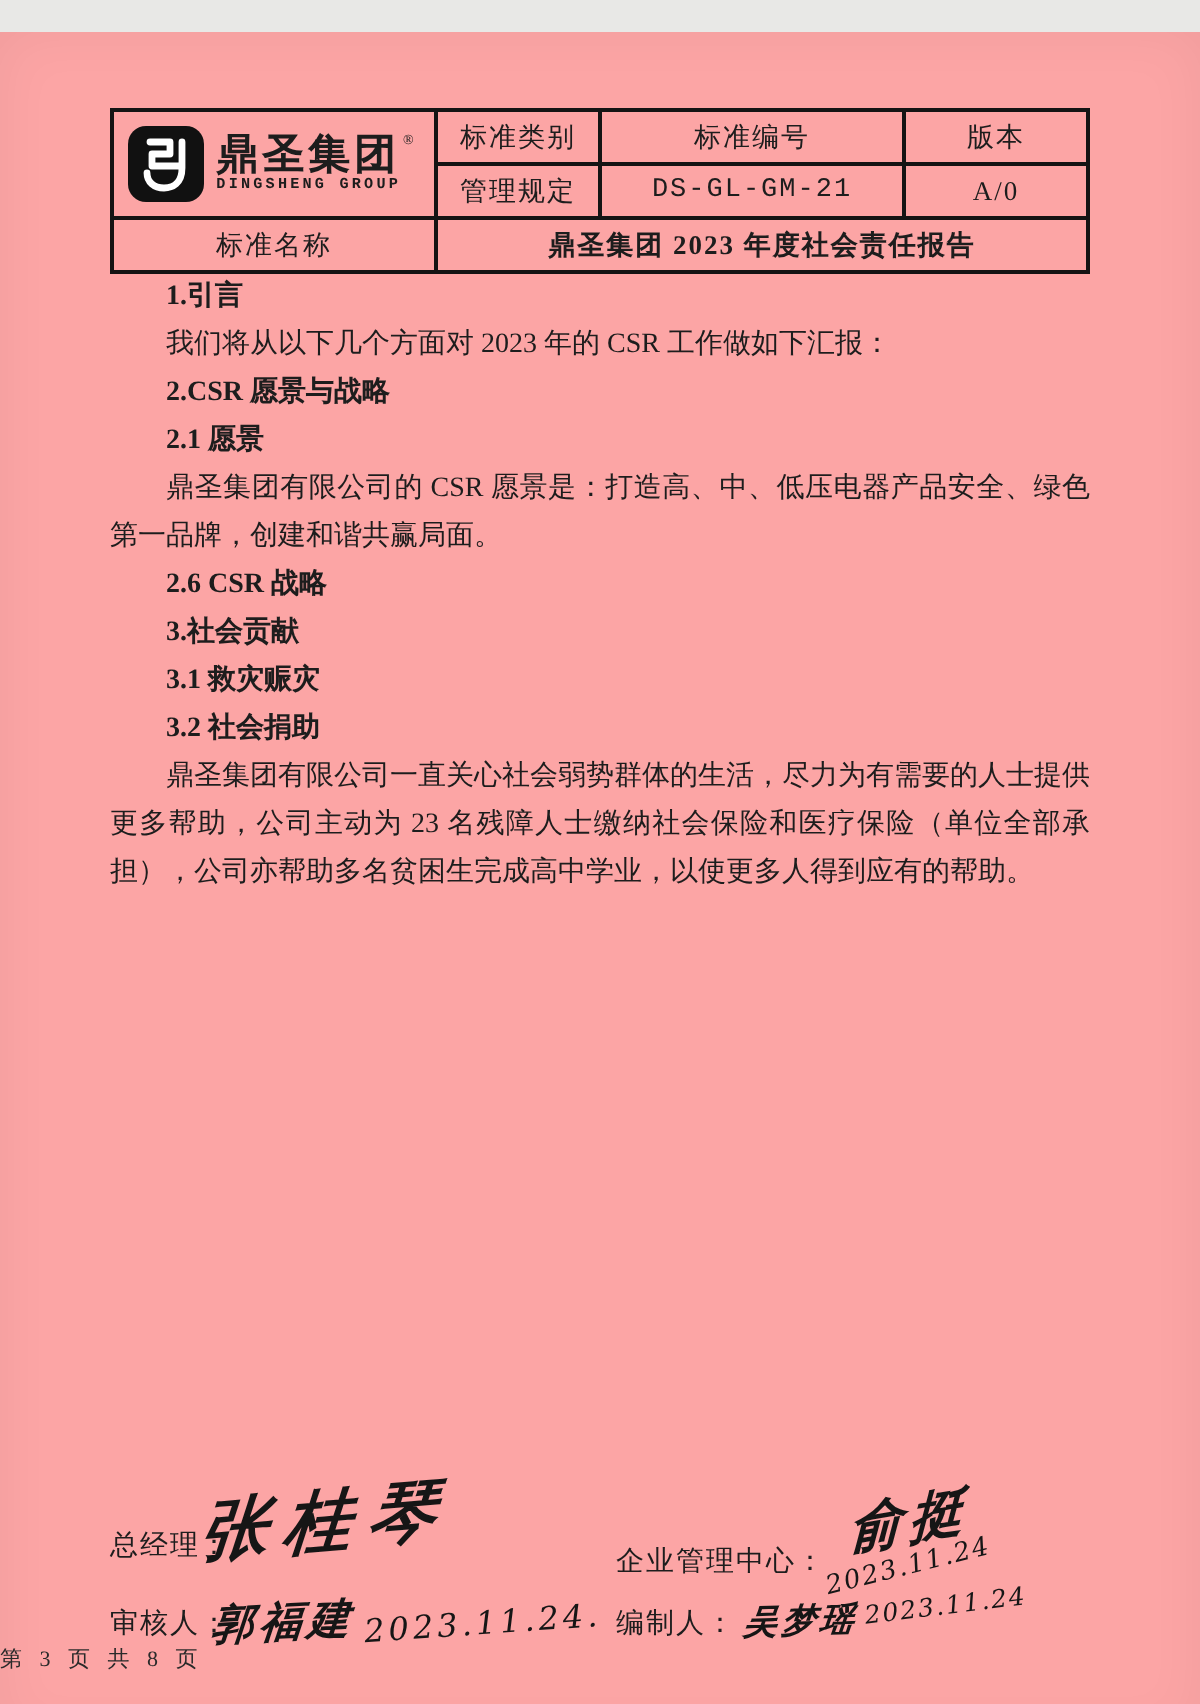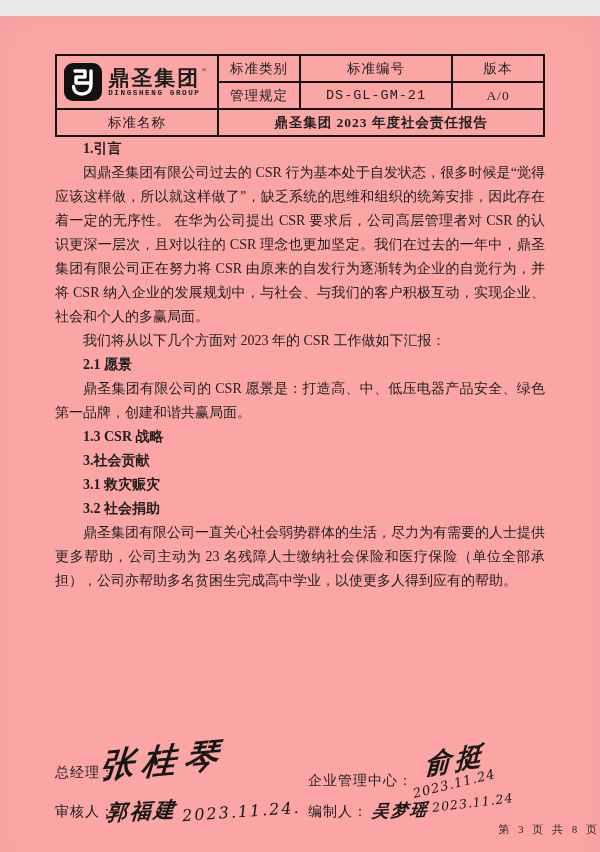--- a/index.html
+++ b/index.html
@@ -59,21 +59,21 @@
   .sig-gm{font-size:34px;transform:rotate(-5deg) skewX(-10deg);letter-spacing:8px;font-weight:bold;}
   .sig-reviewer{font-size:21px;transform:rotate(-3deg) skewX(-8deg);letter-spacing:3px;font-weight:bold;}
   .date-reviewer{font-size:16px;transform:rotate(-4deg);letter-spacing:2px;}
   .sig-mgmt{font-size:27px;transform:rotate(-10deg) skewX(-12deg);letter-spacing:4px;font-weight:bold;}
   .date-mgmt{font-size:13px;transform:rotate(-14deg);letter-spacing:1px;}
   .sig-compiler{font-size:17px;transform:rotate(-2deg) skewX(-8deg);letter-spacing:2px;font-weight:bold;}
   .date-compiler{font-size:12.5px;transform:rotate(-7deg);letter-spacing:1px;}
   
   .page-footer{
     position:absolute;left:0;top:806px;width:100%;
-    text-align:right;font-size:11px;letter-spacing:3px;color:#2a2a2a;
+    text-align:left;font-size:11px;letter-spacing:3px;color:#2a2a2a;
   }
 </style>
 </head>
 <body>
 
 <div class="page">
 
   <table class="header-table">
     <tbody>
       <tr>
@@ -101,25 +101,25 @@
       </tr>
       <tr>
         <td style="height:24px">标准名称</td>
         <td colspan="3" class="doc-title-cell">鼎圣集团 2023 年度社会责任报告</td>
       </tr>
     </tbody>
   </table>
 
   <div class="doc-body">
     <p class="h">1.引言</p>
-    <p>因鼎圣集团有限公司过去的 CSR 行为基本处于自发状态，很多时候是“觉得应该这样做，所以就这样做了”，缺乏系统的思维和组织的统筹安排，因此存在着一定的无序性。 在华为公司提出 CSR 要求后，公司高层管理者对 CSR 的认识更深一层次，且对以往的 CSR 理念也更加坚定。我们在过去的一年中，鼎圣集团有限公司正在努力将 CSR 由原来的自发行为逐渐转为企业的自觉行为，并将 CSR 纳入企业的发展规划中，与社会、与我们的客户积极互动，实现企业、社会和个人的多赢局面。</p>
     <p>我们将从以下几个方面对 2023 年的 CSR 工作做如下汇报：</p>
+    <p class="h">2.CSR 愿景与战略</p>
     <p class="h">2.1 愿景</p>
     <p>鼎圣集团有限公司的 CSR 愿景是：打造高、中、低压电器产品安全、绿色第一品牌，创建和谐共赢局面。</p>
-    <p class="h">1.3 CSR 战略</p>
+    <p class="h">2.6 CSR 战略</p>
     <p class="h">3.社会贡献</p>
     <p class="h">3.1 救灾赈灾</p>
     <p class="h">3.2 社会捐助</p>
     <p>鼎圣集团有限公司一直关心社会弱势群体的生活，尽力为有需要的人士提供更多帮助，公司主动为 23 名残障人士缴纳社会保险和医疗保险（单位全部承担），公司亦帮助多名贫困生完成高中学业，以使更多人得到应有的帮助。</p>
   </div>
 
   <span class="sig-label" style="left:55px;top:748px">总经理：</span>
   <span class="hand sig-gm" style="left:100px;top:722px">张桂琴</span>
 
   <span class="sig-label" style="left:55px;top:787px">审核人：</span>

